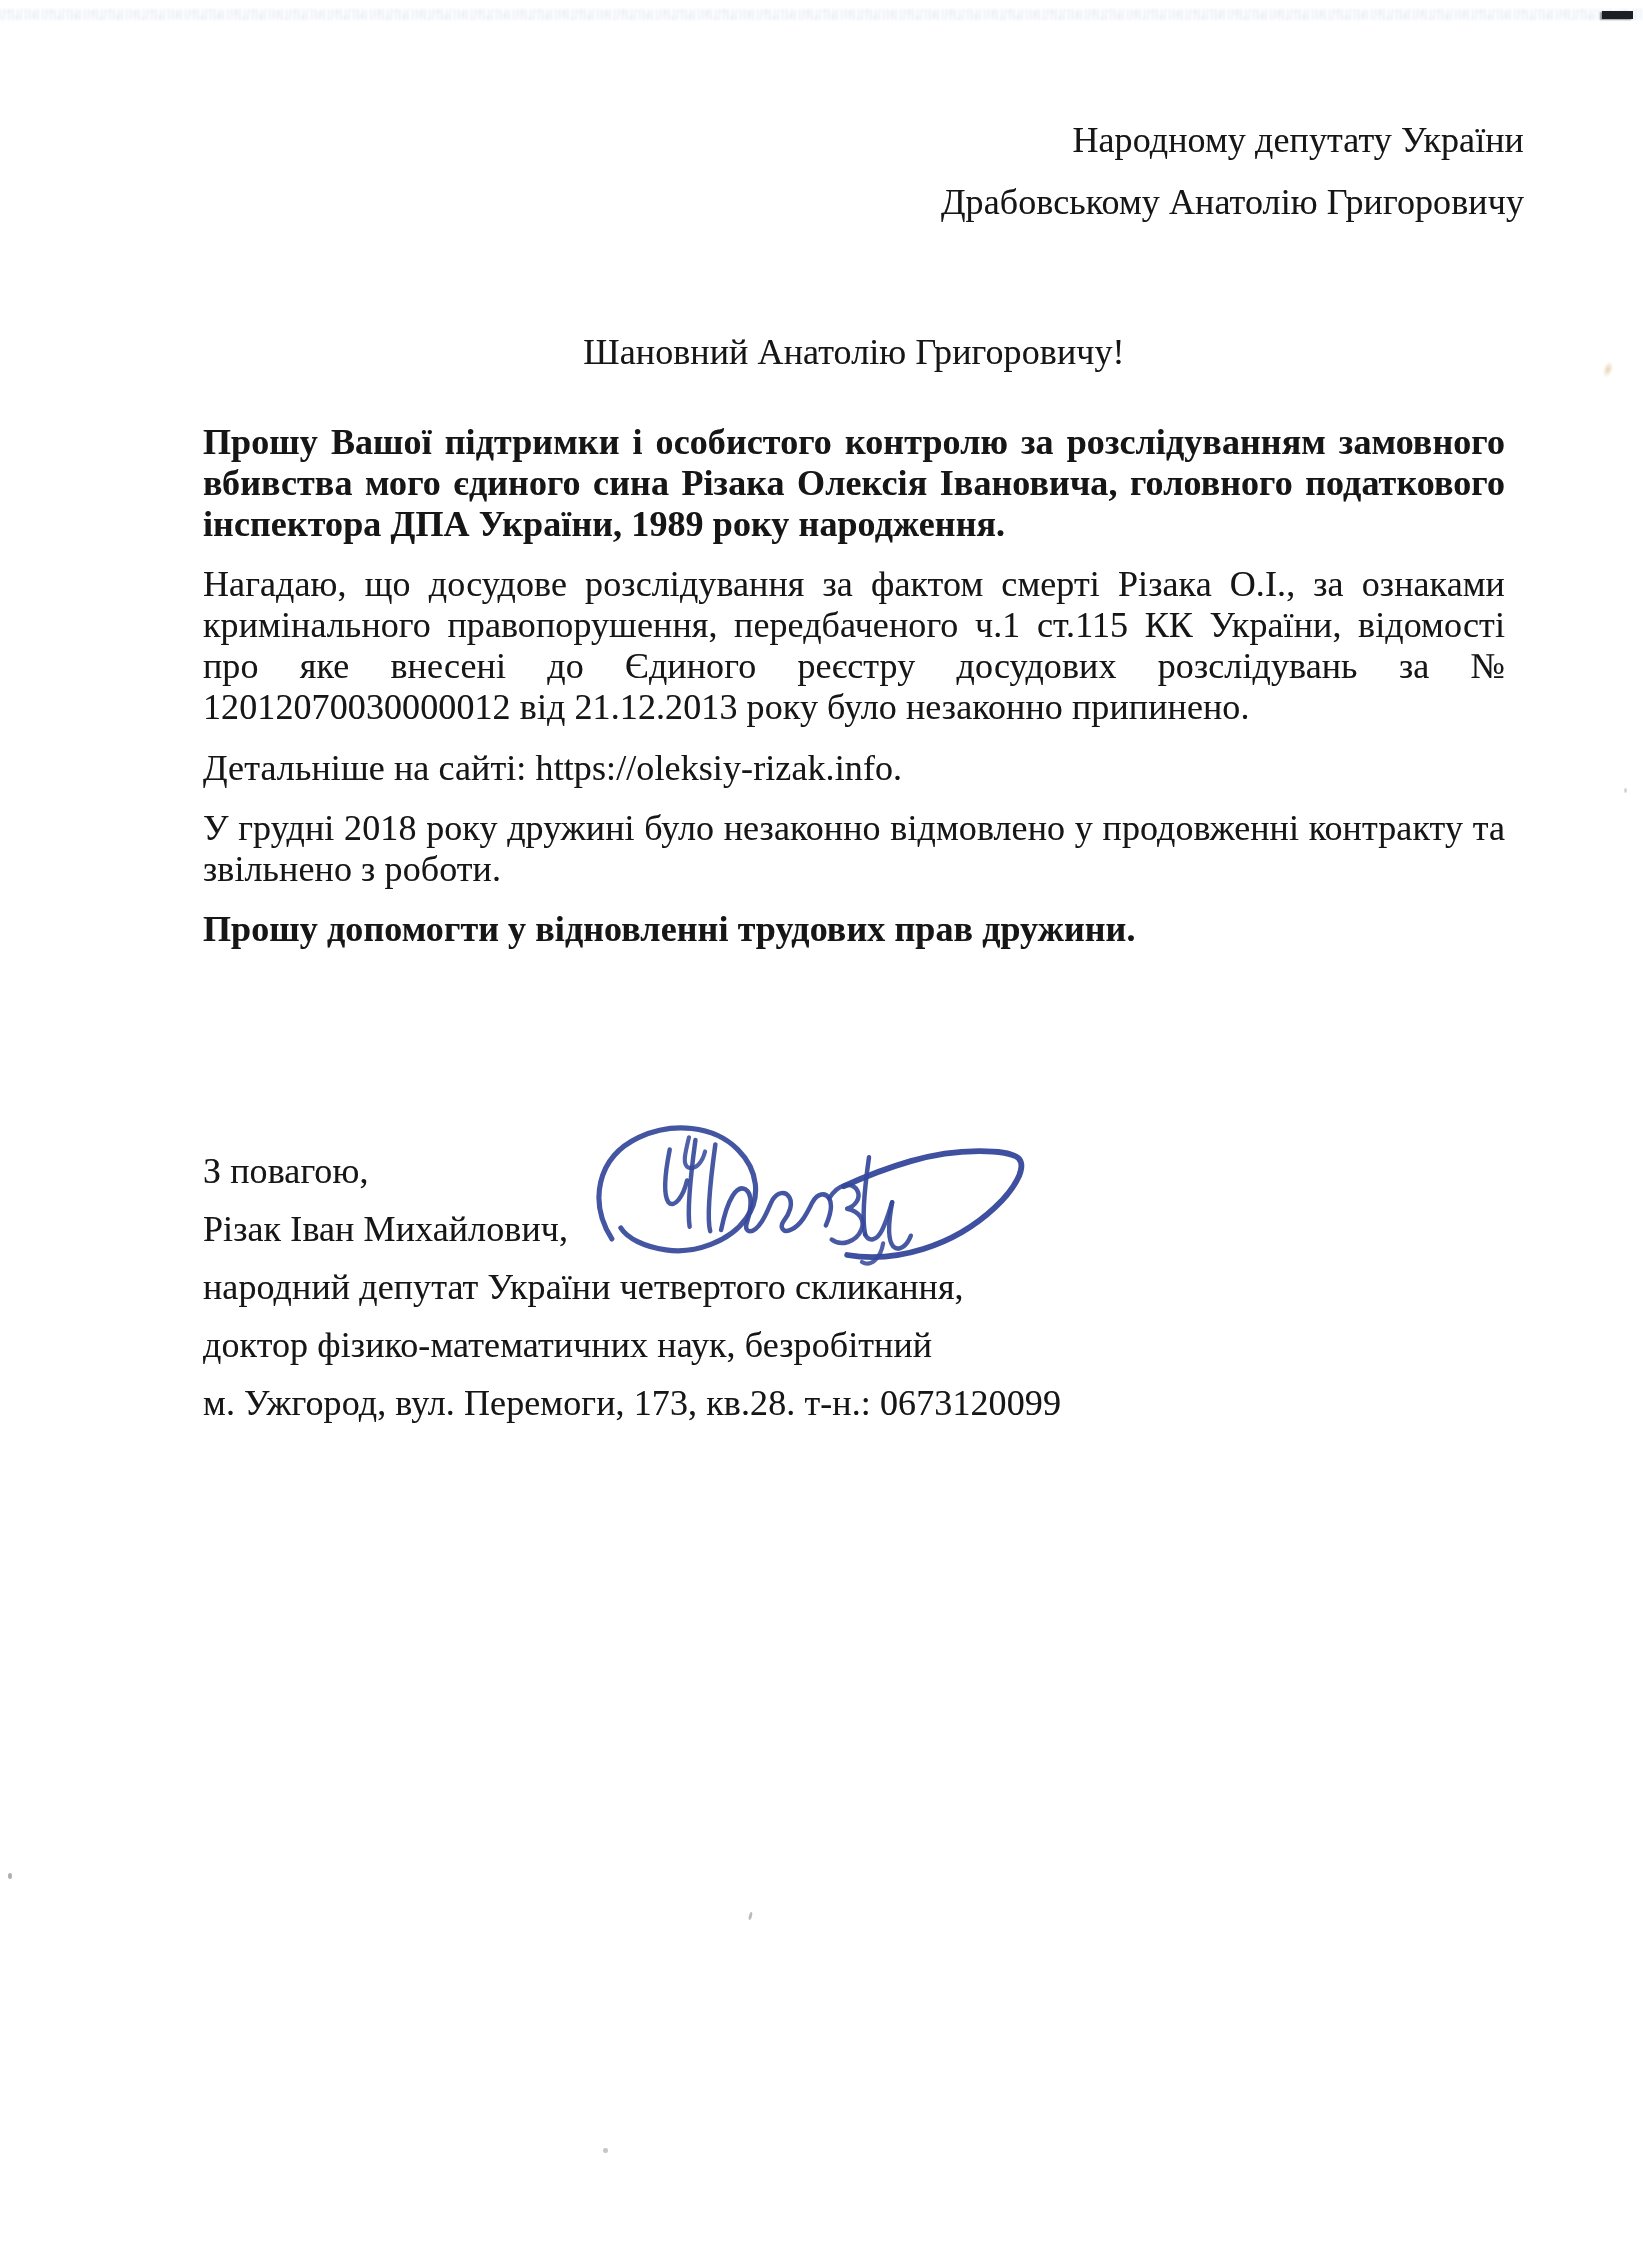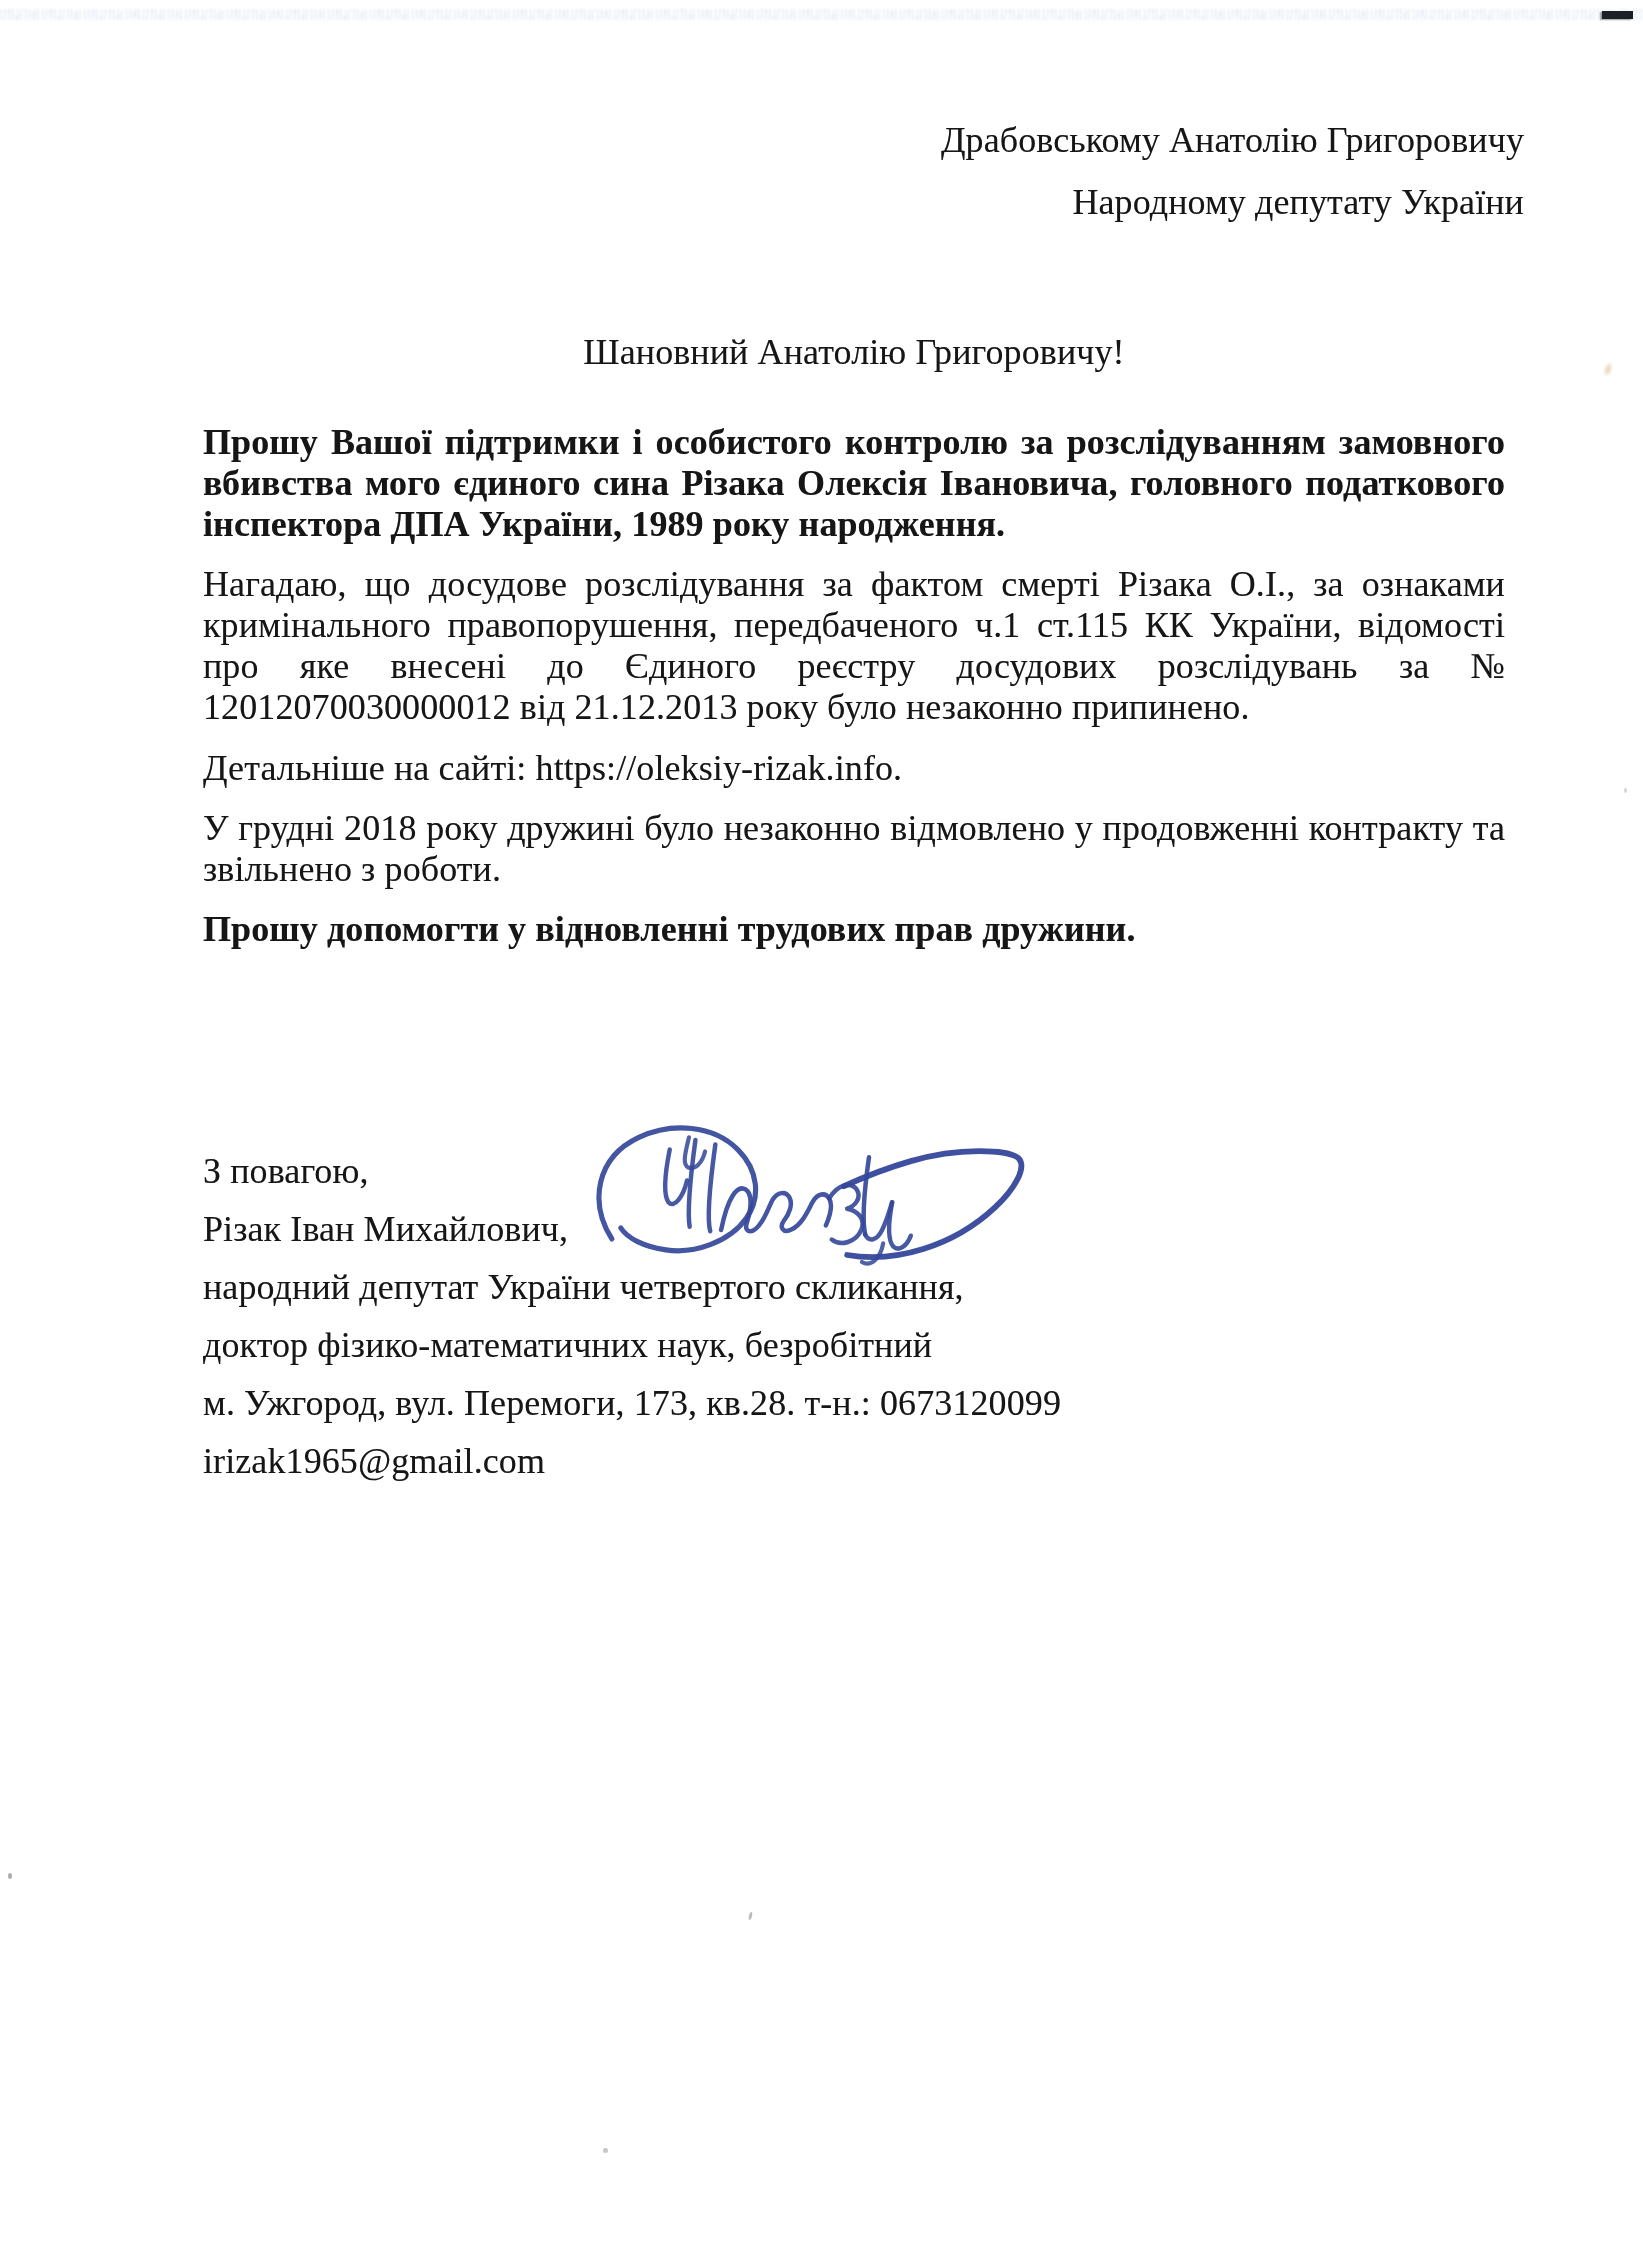--- a/index.html
+++ b/index.html
@@ -114,41 +114,40 @@
 
   <div class="scan-top-streak"></div>
   <div class="scan-corner-bar"></div>
   <div class="scan-speck speck-tan"></div>
   <div class="scan-speck speck-a"></div>
   <div class="scan-speck speck-b"></div>
   <div class="scan-speck speck-c"></div>
   <div class="scan-speck speck-d"></div>
 
   <div class="recipient-block txt">
+    <div class="line">Народному депутату України</div>
     <div class="line">Драбовському Анатолію Григоровичу</div>
-    <div class="line">Народному депутату України</div>
   </div>
 
   <div class="salutation txt">Шановний Анатолію Григоровичу!</div>
 
   <div class="body-block txt">
     <p class="para bold">Прошу Вашої підтримки і особистого контролю за розслідуванням замовного вбивства мого єдиного сина Різака Олексія Івановича, головного податкового інспектора ДПА України, 1989 року народження.</p>
     <p class="para underline">Нагадаю, що досудове розслідування за фактом смерті Різака О.І., за ознаками кримінального правопорушення, передбаченого ч.1 ст.115 КК України, відомості про яке внесені до Єдиного реєстру досудових розслідувань за № 12012070030000012 від 21.12.2013 року було незаконно припинено.</p>
     <p class="para">Детальніше на сайті: https://oleksiy-rizak.info.</p>
     <p class="para underline">У грудні 2018 року дружині було незаконно відмовлено у продовженні контракту та звільнено з роботи.</p>
     <p class="para bold">Прошу допомогти у відновленні трудових прав дружини.</p>
   </div>
 
   <div class="signature-block txt">
     <div class="sig-line">З повагою,</div>
     <div class="sig-line">Різак Іван Михайлович,</div>
     <div class="sig-line">народний депутат України четвертого скликання,</div>
     <div class="sig-line">доктор фізико-математичних наук, безробітний</div>
     <div class="sig-line">м. Ужгород, вул. Перемоги, 173, кв.28. т-н.: 0673120099</div>
-    <div class="sig-line">irizak1965@gmail.com</div>
   </div>
 
   <div class="signature-art">
     <svg viewBox="0 0 734 252" xmlns="http://www.w3.org/2000/svg" fill="none" stroke="#34479a" stroke-linecap="round" stroke-linejoin="round">
 
       <path d="M 30 185 C -6 128 6 58 72 27 C 124 3 188 8 226 46 C 258 78 262 121 239 153 C 214 189 159 209 114 202 C 80 197 54 184 44 168" stroke-width="8" opacity="0.92"></path>
 
       <path d="M 120 46 C 112 86 110 116 118 128 C 127 138 141 119 147 94" stroke-width="7" opacity="0.9"></path>
       <path d="M 150 27 C 143 55 140 70 149 74 C 161 78 171 65 175 49" stroke-width="6.5" opacity="0.85"></path>
       <path d="M 160 31 C 152 90 147 141 151 166" stroke-width="7" opacity="0.9"></path>

